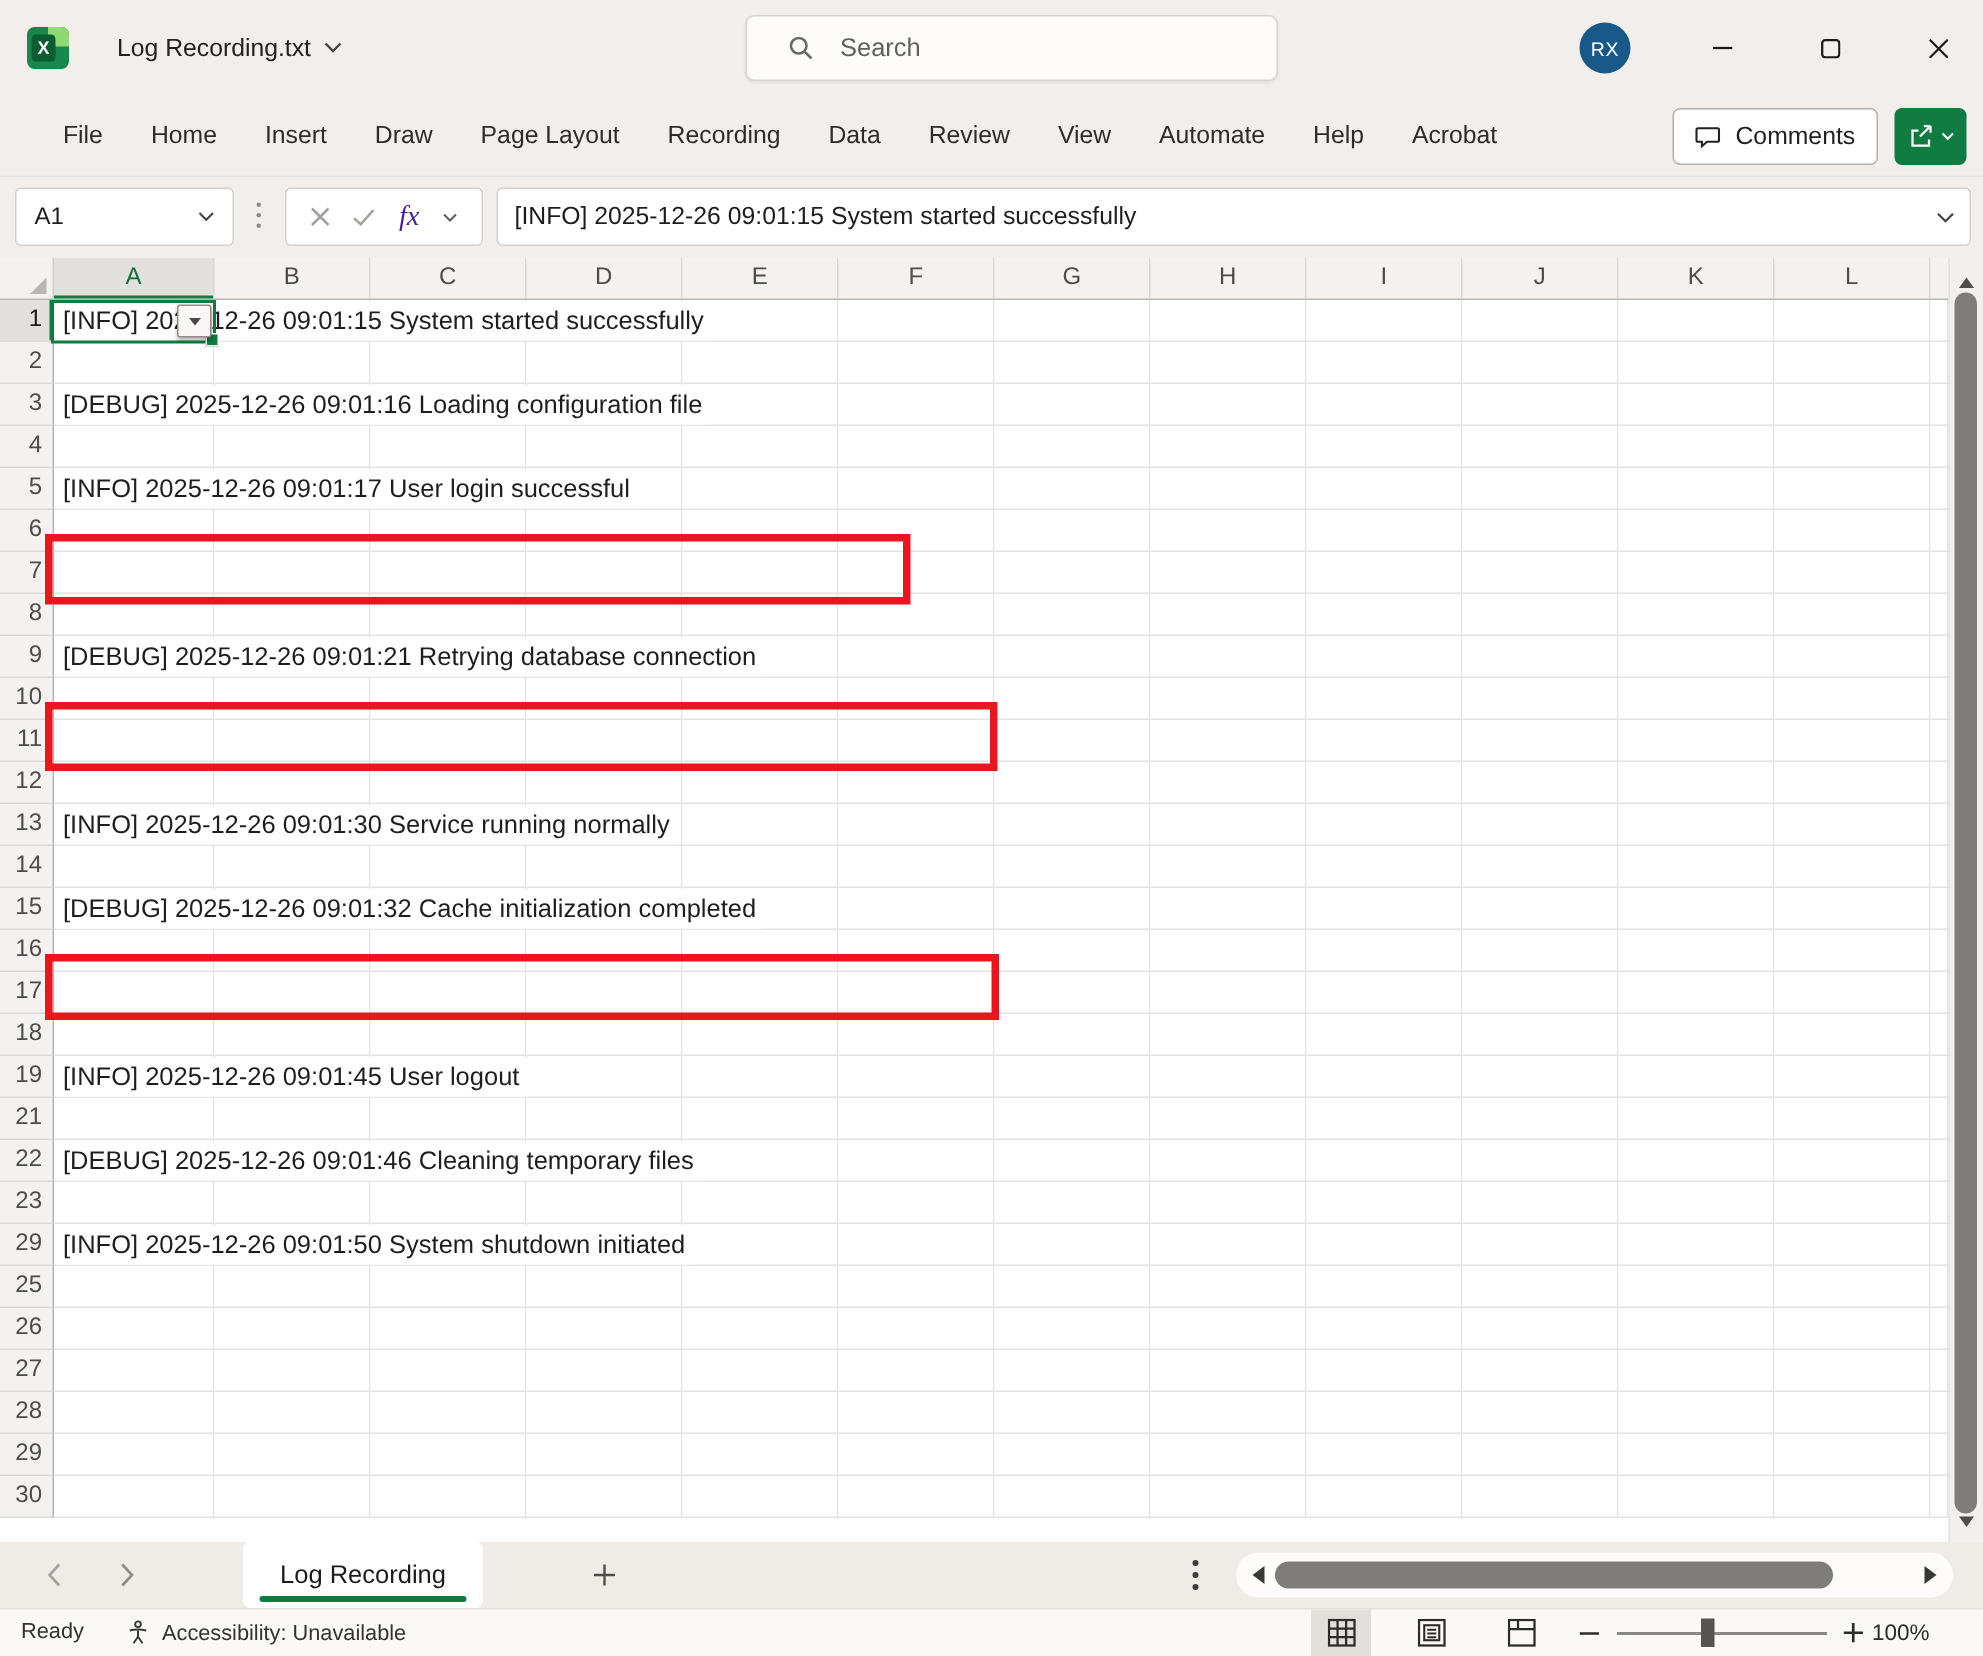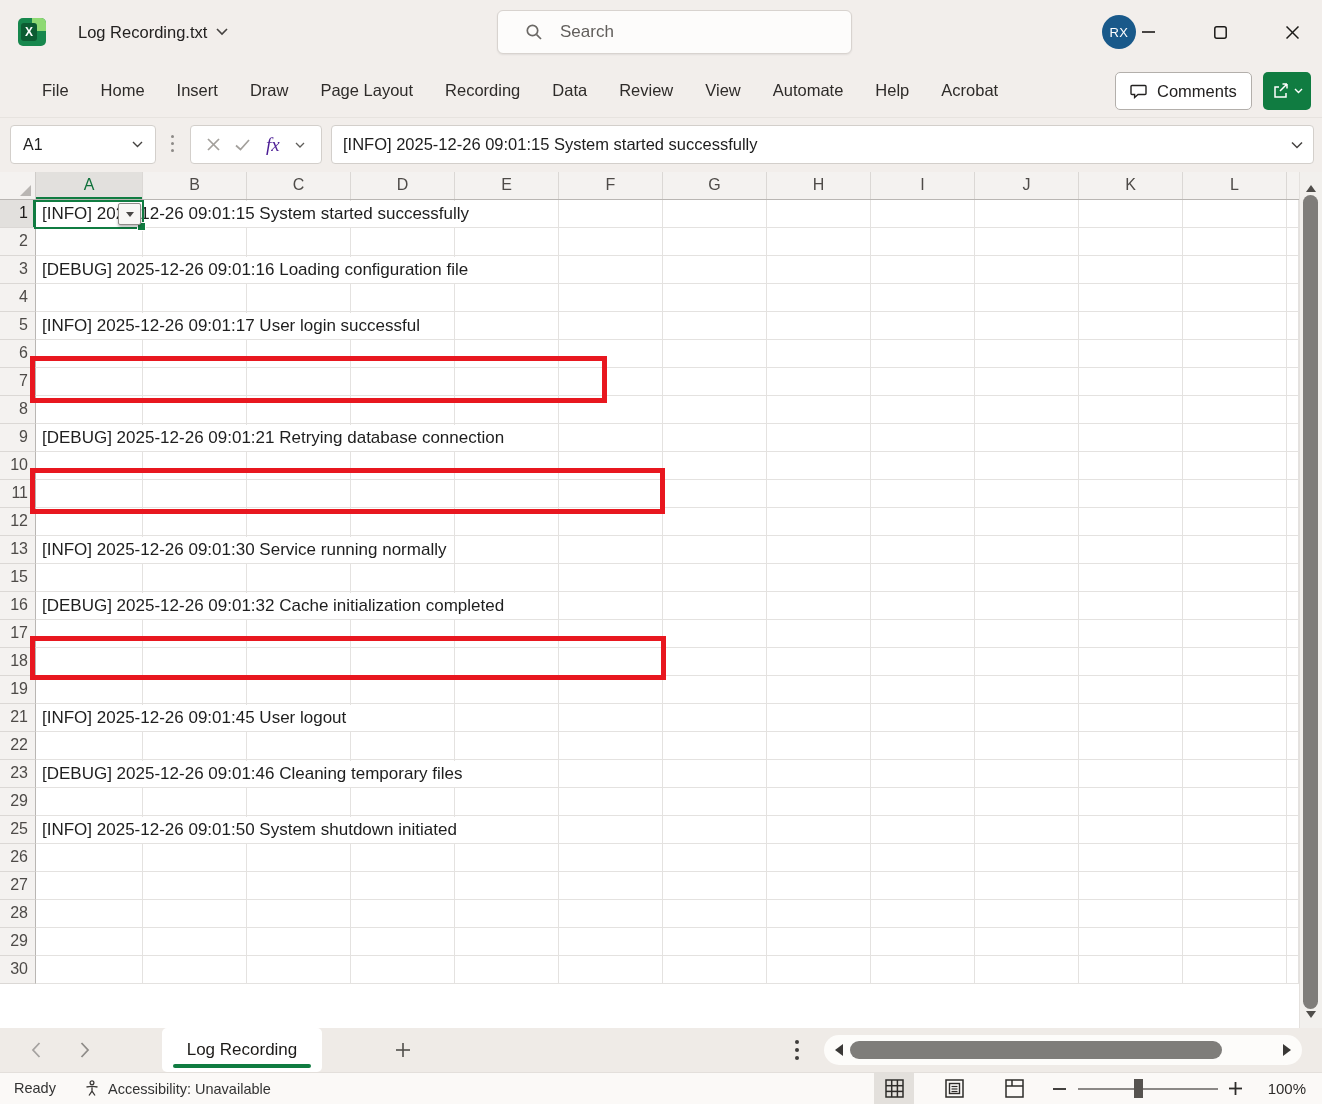--- a/index.html
+++ b/index.html
@@ -9,21 +9,21 @@
 
   
   .titlebar { position:absolute; left:0; top:0; width:1322px; height:64px; }
   .appicon { position:absolute; left:18px; top:18px; width:28px; height:28px; border-radius:5px; background:#17874d; overflow:hidden; }
   .appicon .lt { position:absolute; right:0; top:0; width:14px; height:13px; background:#8ed973; }
   .appicon .xx { position:absolute; left:3px; top:5px; width:16px; height:18px; background:#0c5c32; border-radius:3px; color:#fff; font-weight:bold; font-size:12px; text-align:center; line-height:18px; }
   .doctitle { position:absolute; left:78px; top:0; height:64px; display:flex; align-items:center; gap:9px; font-size:16.5px; color:#232120; }
   .searchbox { position:absolute; left:497px; top:10px; width:355px; height:44px; box-sizing:border-box; background:#fdfcfb; border:1px solid #d8d3cf; border-radius:6px; box-shadow:0 1px 2px rgba(0,0,0,.07); display:flex; align-items:center; padding-left:27px; gap:17px; }
   .searchbox input { border:none; outline:none; background:transparent; font-size:17px; color:#444; width:230px; font-family:inherit; }
   .searchbox input::placeholder { color:#615e5b; }
-  .avatar { position:absolute; left:1102px; top:15px; width:34px; height:34px; border-radius:50%; color:#fff; font-size:13px; letter-spacing:.5px; display:flex; align-items:center; justify-content:center; }
+  .avatar { position:absolute; left:1053px; top:15px; width:34px; height:34px; border-radius:50%; color:#fff; font-size:13px; letter-spacing:.5px; display:flex; align-items:center; justify-content:center; }
   .winbtn { position:absolute; top:15px; width:34px; height:34px; display:flex; align-items:center; justify-content:center; }
   .winbtn.min { left:1131px; } .winbtn.max { left:1203px; } .winbtn.close { left:1275px; }
 
   
   .ribbonrow { position:absolute; left:0; top:64px; width:1322px; height:54px; border-bottom:1px solid #e7e3df; box-sizing:border-box; }
   .ribbontabs { position:absolute; left:26px; top:0; height:53px; display:flex; align-items:center; }
   .rtab { padding:0 16px; font-size:16.5px; color:#2e2b29; white-space:nowrap; }
   .commentsbtn { position:absolute; left:1115px; top:8px; height:38px; box-sizing:border-box; background:#fff; border:1px solid #b3afab; border-radius:5px; display:flex; align-items:center; gap:9px; padding:0 14px; font-size:16.5px; color:#232120; }
   .sharebtn { position:absolute; left:1263px; top:8px; width:48px; height:38px; border-radius:5px; display:flex; align-items:center; justify-content:center; gap:3px; }
 
@@ -79,21 +79,21 @@
   .statusbar { position:absolute; left:0; top:1072px; width:1322px; height:32px; box-sizing:border-box; background:#fbf9f7; border-top:1px solid #e3dfdb; font-size:14.5px; color:#333; }
   .sb-ready { position:absolute; left:14px; top:0; line-height:31px; }
   .sb-access { position:absolute; left:84px; top:0; height:31px; display:flex; align-items:center; gap:7px; }
   .viewbtn { position:absolute; top:0; width:40px; height:31px; display:flex; align-items:center; justify-content:center; }
   .viewbtn.active { background:#e3e0dc; }
   .vb1 { left:874px; } .vb2 { left:934px; } .vb3 { left:994px; }
   .zoomout { left:1046px; width:26px; } .zoomin { left:1222px; width:26px; }
   .zoombtn { position:absolute; top:0; height:31px; display:flex; align-items:center; justify-content:center; }
   .slidertrack { position:absolute; left:1078px; top:15px; width:140px; height:2px; background:#8b8886; }
   .sliderthumb { position:absolute; left:1134px; top:6px; width:9px; height:19px; background:#565350; }
-  .zoomlabel { position:absolute; left:1248px; top:0; width:58px; text-align:right; line-height:31px; font-size:15px; color:#2e2c2a; }
+  .zoomlabel { position:absolute; left:1248px; top:0; width:58px; text-align:left; line-height:31px; font-size:15px; color:#2e2c2a; }
 </style>
 </head>
 <body>
 
 <div class="titlebar">
   <div class="appicon">
     <span class="lt"></span>
       <span class="xx">X</span>
   </div>
   <div class="doctitle">
@@ -421,20 +421,36 @@
         <div class="cell" style="width: 104px;"></div>
         <div class="cell" style="width: 104px;"></div>
         <div class="cell" style="width: 104px;"></div>
         <div class="cell" style="width: 104px;"></div>
         <div class="cell" style="width: 104px;"></div>
         <div class="cell" style="width: 104px;"></div>
         <div class="cell" style="width: 104px;"></div>
         <div class="cell" style="width: 12px;"></div>
       </div>
       <div class="grow">
+        <div class="rh">14</div>
+        <div class="cell" style="width: 107px;"></div>
+        <div class="cell" style="width: 104px;"></div>
+        <div class="cell" style="width: 104px;"></div>
+        <div class="cell" style="width: 104px;"></div>
+        <div class="cell" style="width: 104px;"></div>
+        <div class="cell" style="width: 104px;"></div>
+        <div class="cell" style="width: 104px;"></div>
+        <div class="cell" style="width: 104px;"></div>
+        <div class="cell" style="width: 104px;"></div>
+        <div class="cell" style="width: 104px;"></div>
+        <div class="cell" style="width: 104px;"></div>
+        <div class="cell" style="width: 104px;"></div>
+        <div class="cell" style="width: 12px;"></div>
+      </div>
+      <div class="grow">
         <div class="rh">15</div>
         <div class="cell" style="width: 107px;"></div>
         <div class="cell" style="width: 104px;"></div>
         <div class="cell" style="width: 104px;"></div>
         <div class="cell" style="width: 104px;"></div>
         <div class="cell" style="width: 104px;"></div>
         <div class="cell" style="width: 104px;"></div>
         <div class="cell" style="width: 104px;"></div>
         <div class="cell" style="width: 104px;"></div>
         <div class="cell" style="width: 104px;"></div>

